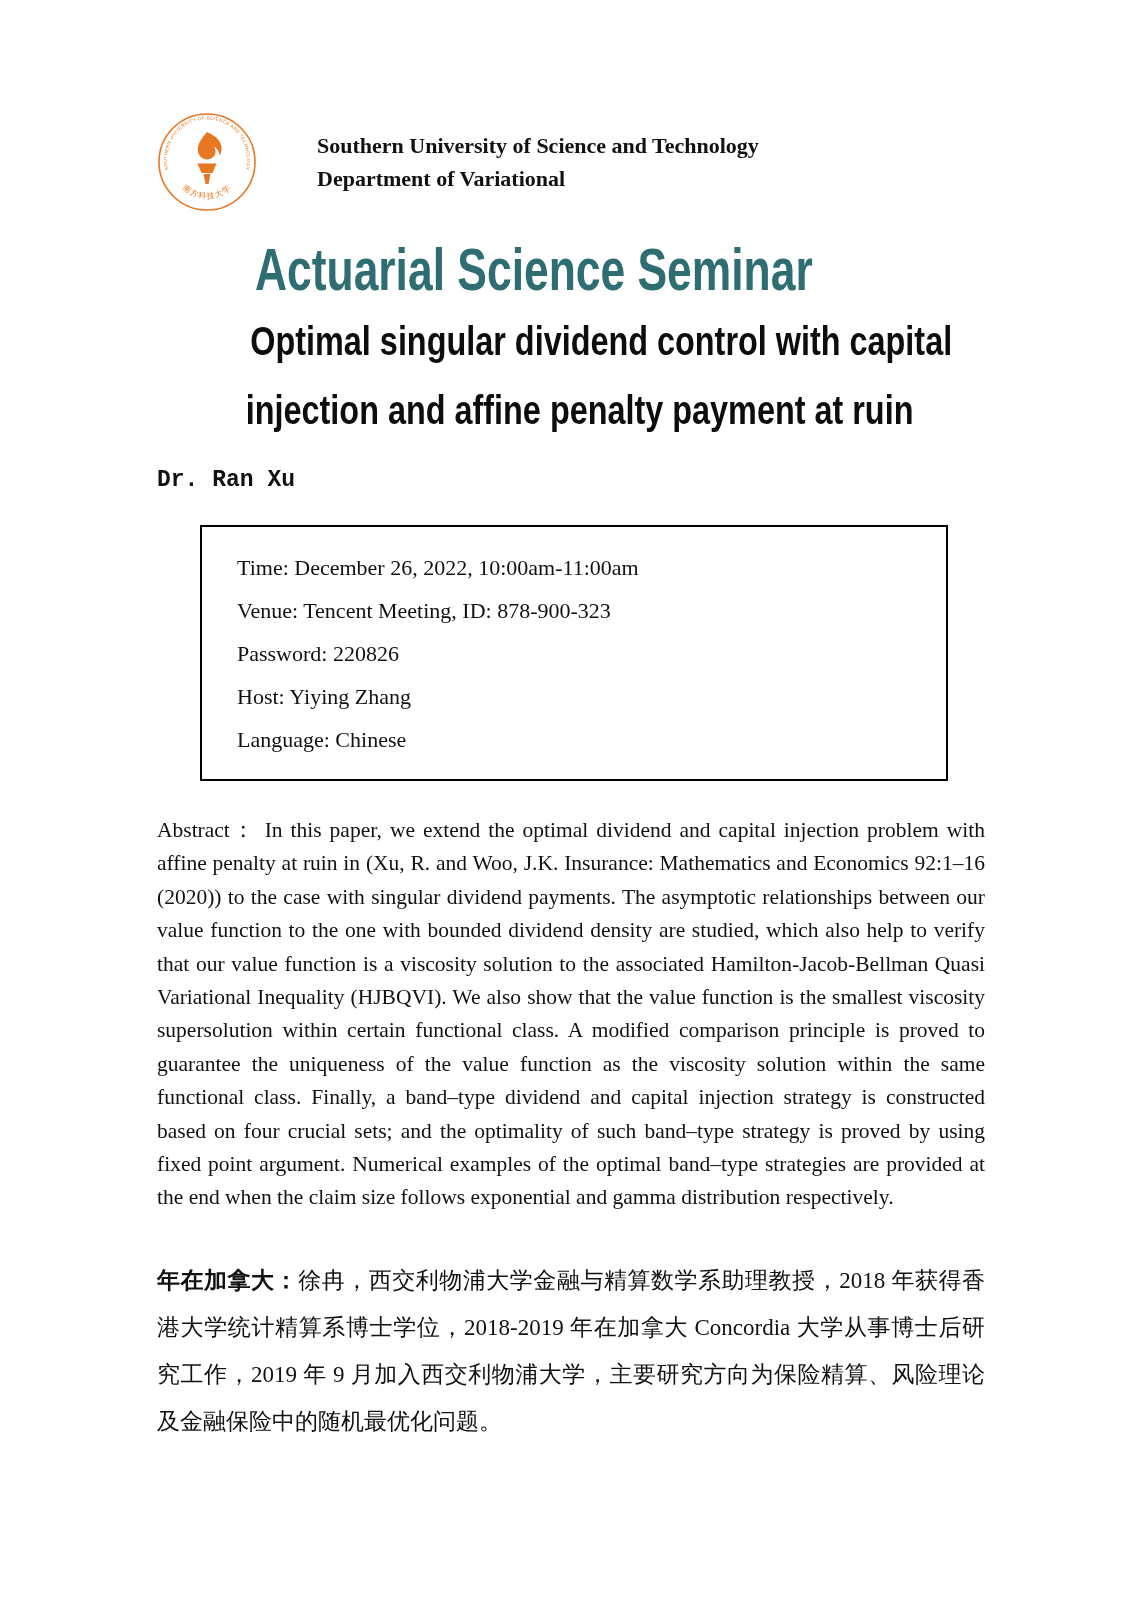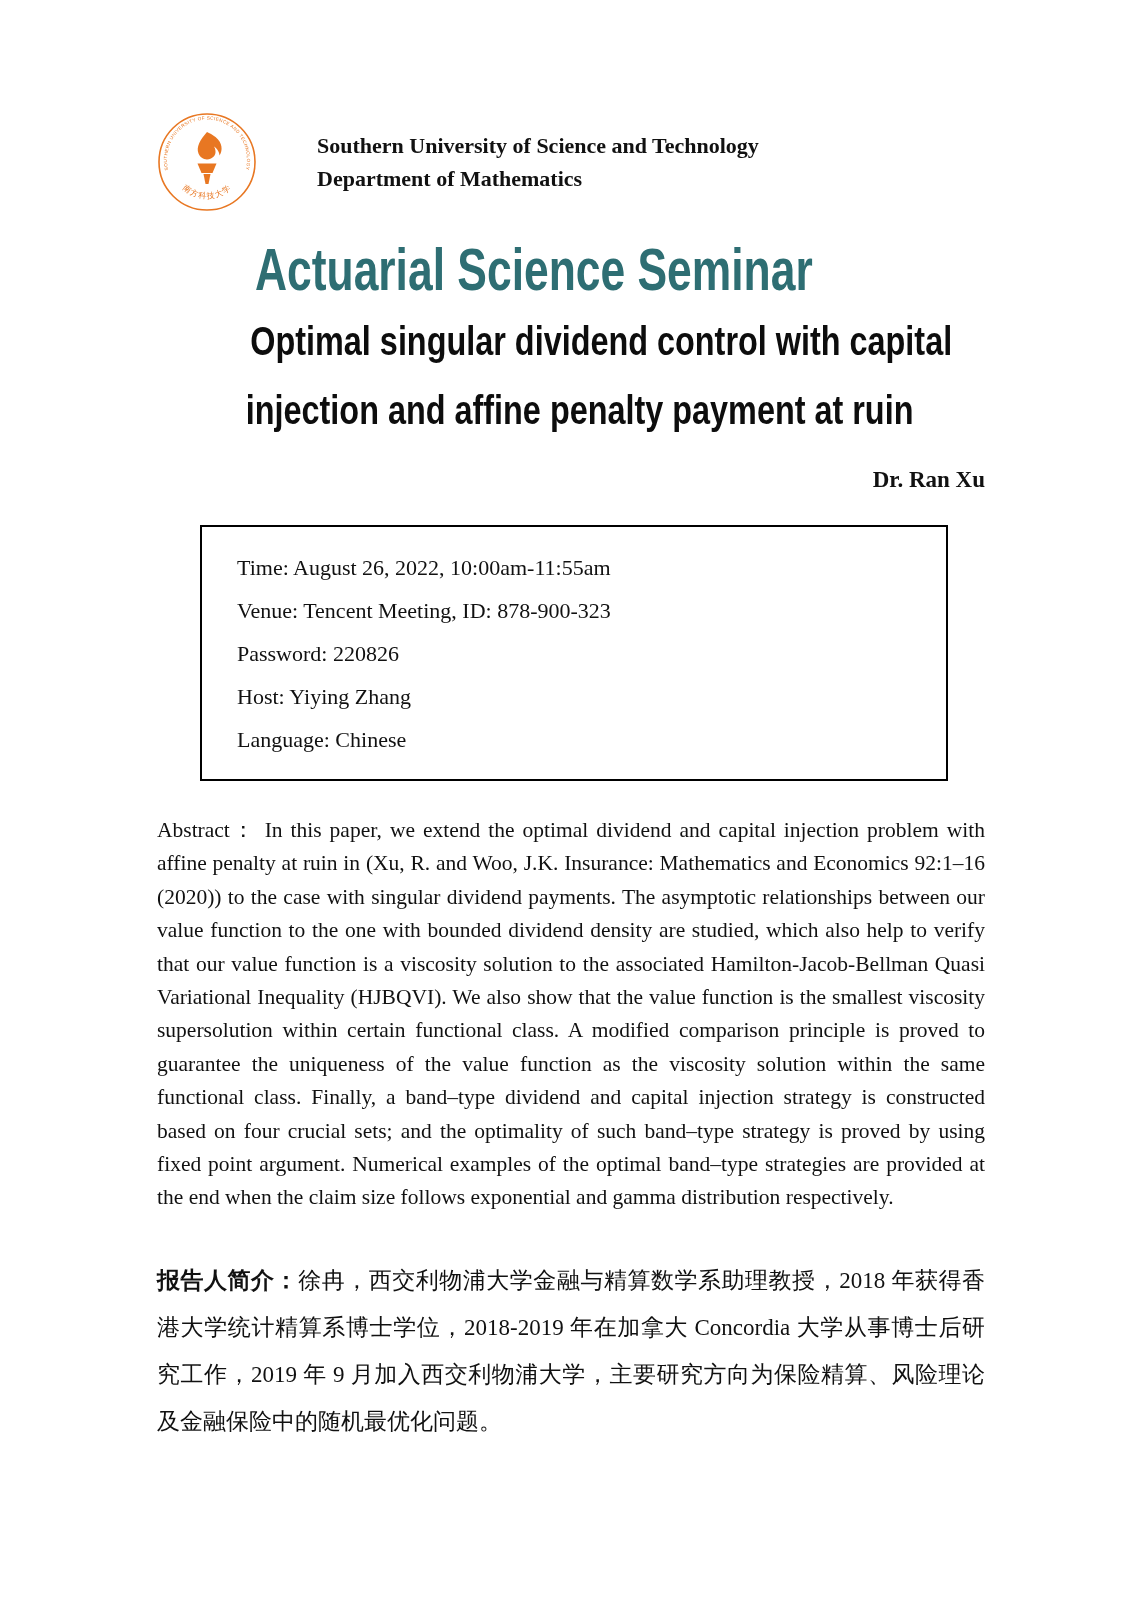--- a/index.html
+++ b/index.html
@@ -65,24 +65,25 @@
     display:inline-block;
     font-family:"Liberation Sans","DejaVu Sans",sans-serif;
     font-weight:bold;
     font-size:41px;
     color:#0d0d0d;
     transform:scaleX(0.79);
     transform-origin:center;
   }
   .speaker{
     margin-top:16px;
-    text-align:right;
+    text-align:left;
     font-weight:bold;
     font-size:23px;
     line-height:30px;
+    font-family:Liberation Mono, monospace;
   }
   .affiliation{
     margin-top:28px;
     text-align:center;
     font-weight:bold;
     font-size:27px;
     line-height:32px;
   }
   
   .details-box{
@@ -152,41 +153,41 @@
       </text>
 
       <path fill="#e87722" d="M50,20 C43,28 39,35 41.5,41.5 C43.5,46.5 49,49 54,46.5 C58.5,44.5 60,39.5 57,34.5 C60,36.5 62.5,40 62.5,43.5 C66,38.5 65.5,30.5 58.5,25 C55.5,22.7 52.5,21 50,20 Z"></path>
 
       <path fill="#e87722" d="M40.5,51.5 L59.5,51.5 L55.5,61 L44.5,61 Z"></path>
 
       <path fill="#e87722" d="M46.5,62 L53.5,62 L51.5,72 L48.5,72 Z"></path>
     </svg>
     <div class="header-text">
       <p>Southern University of Science and Technology</p>
-      <p>Department of Mathematics</p>
+      <p>Department of Variational</p>
     </div>
   </div>
 
   <div class="series-title">
     <span>Actuarial Science Seminar</span>
   </div>
 
   <div class="talk-title">
     <div class="line"><span>Optimal singular dividend control with capital</span></div>
     <div class="line"><span>injection and affine penalty payment at ruin</span></div>
   </div>
 
   <p class="speaker">Dr. Ran Xu</p>
 
 
   <div class="details-box">
-    <p>Time: August 26, 2022, 10:00am-11:55am</p>
+    <p>Time: December 26, 2022, 10:00am-11:00am</p>
     <p>Venue: Tencent Meeting, ID: 878-900-323</p>
     <p>Password: 220826</p>
     <p>Host: Yiying Zhang</p>
     <p>Language: Chinese</p>
   </div>
 
   <p class="abstract"><span class="label">Abstract：</span> <span>In this paper, we extend the optimal dividend and capital injection problem with affine penalty at ruin in (Xu, R. and Woo, J.K. Insurance: Mathematics and Economics 92:1–16 (2020)) to the case with singular dividend payments. The asymptotic relationships between our value function to the one with bounded dividend density are studied, which also help to verify that our value function is a viscosity solution to the associated Hamilton-Jacob-Bellman Quasi Variational Inequality (HJBQVI). We also show that the value function is the smallest viscosity supersolution within certain functional class. A modified comparison principle is proved to guarantee the uniqueness of the value function as the viscosity solution within the same functional class. Finally, a band–type dividend and capital injection strategy is constructed based on four crucial sets; and the optimality of such band–type strategy is proved by using fixed point argument. Numerical examples of the optimal band–type strategies are provided at the end when the claim size follows exponential and gamma distribution respectively.</span></p>
 
-  <p class="bio"><span class="label">报告人简介：</span><span>徐冉，西交利物浦大学金融与精算数学系助理教授，2018 年获得香港大学统计精算系博士学位，2018-2019 年在加拿大 Concordia 大学从事博士后研究工作，2019 年 9 月加入西交利物浦大学，主要研究方向为保险精算、风险理论及金融保险中的随机最优化问题。</span></p>
+  <p class="bio"><span class="label">年在加拿大：</span><span>徐冉，西交利物浦大学金融与精算数学系助理教授，2018 年获得香港大学统计精算系博士学位，2018-2019 年在加拿大 Concordia 大学从事博士后研究工作，2019 年 9 月加入西交利物浦大学，主要研究方向为保险精算、风险理论及金融保险中的随机最优化问题。</span></p>
 
 </div>
 
 </body></html>

